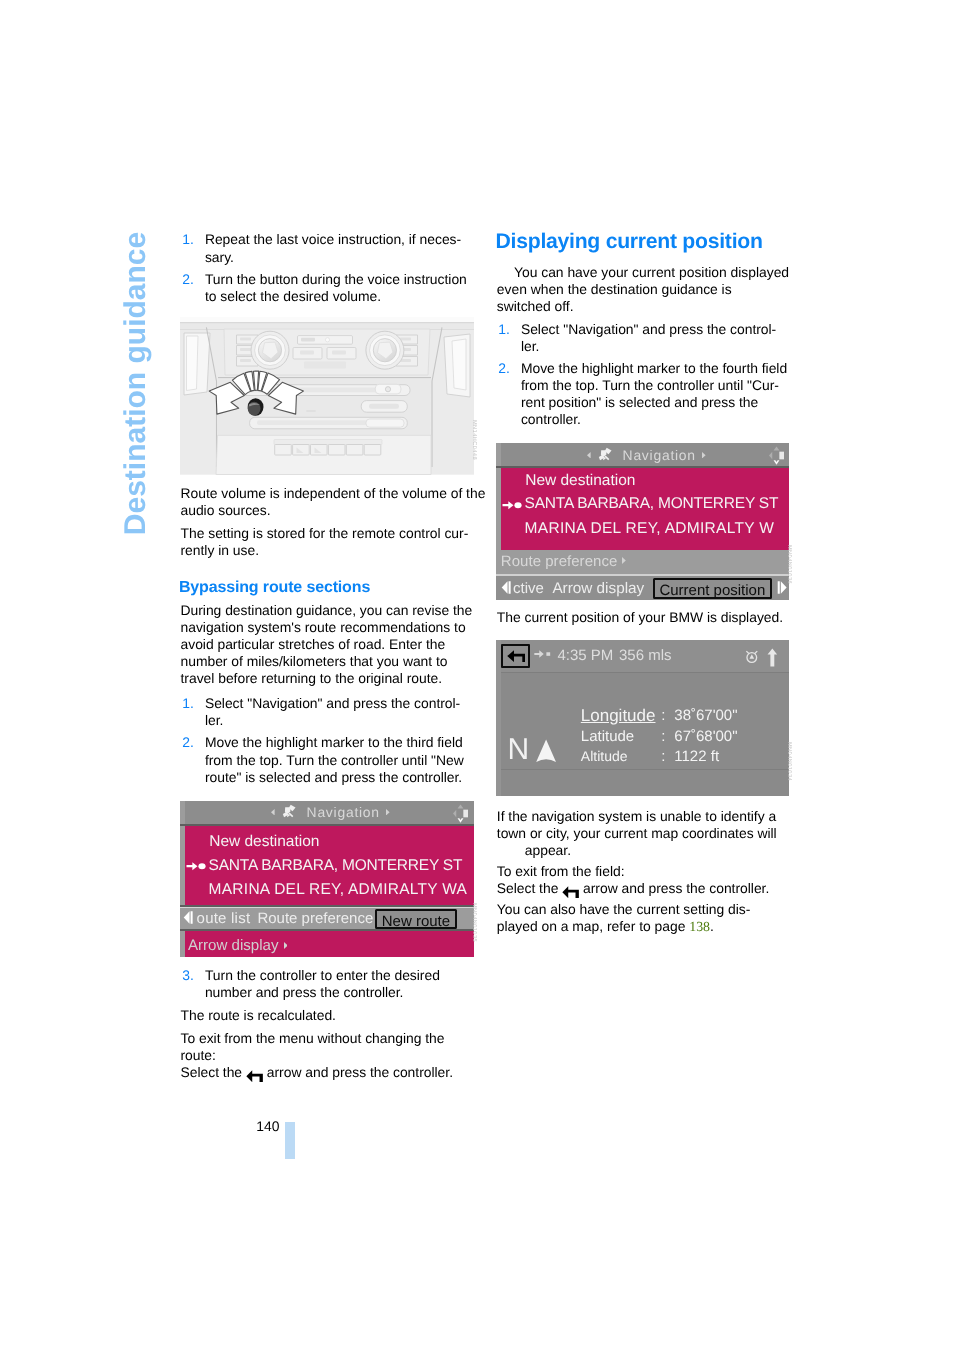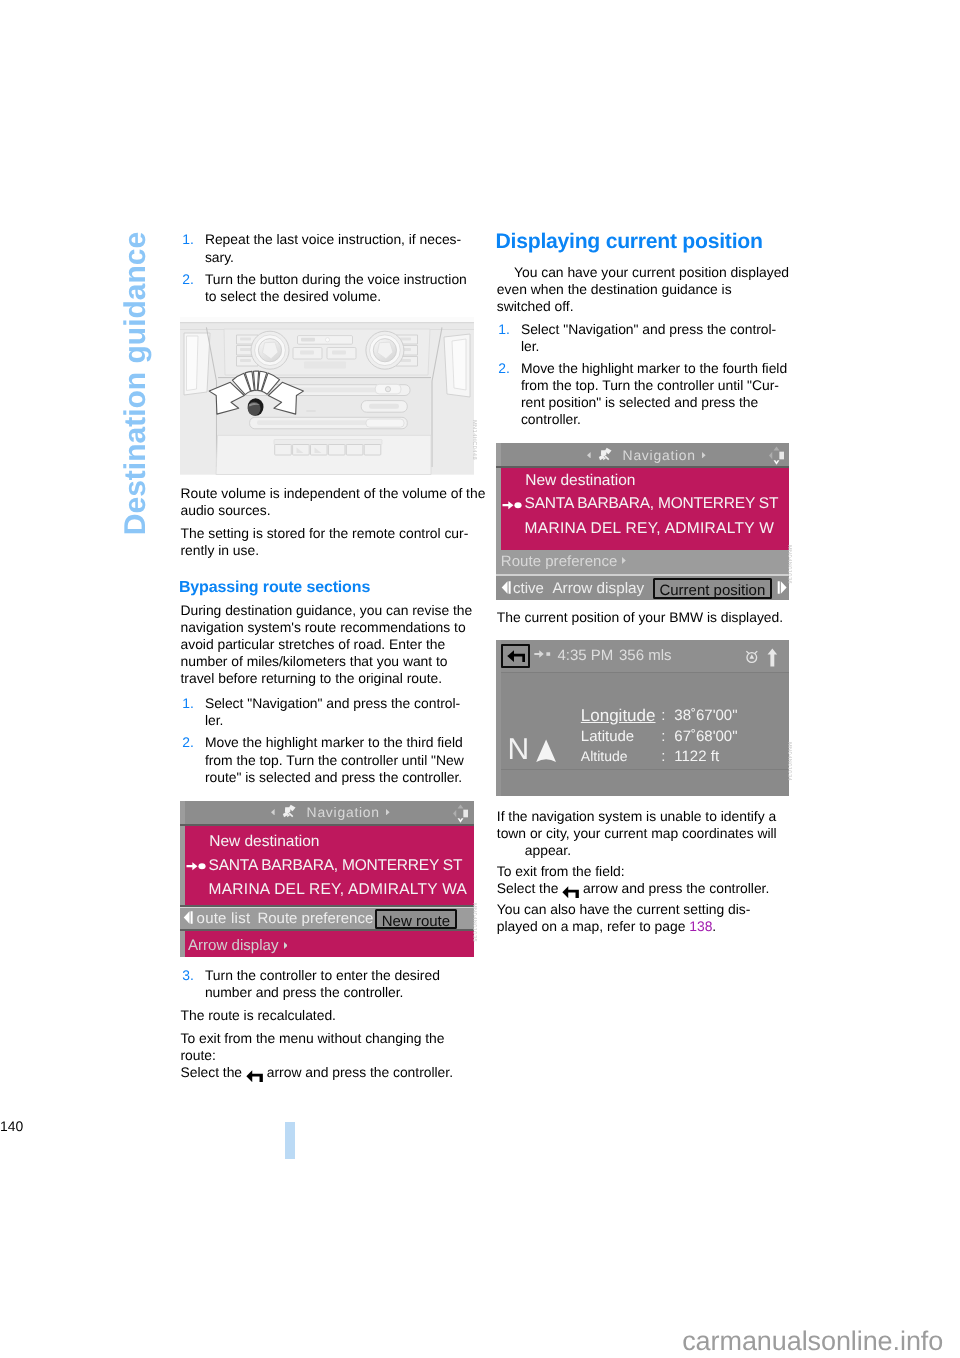--- a/index.html
+++ b/index.html
@@ -7,24 +7,24 @@
   .page{position:absolute;left:0;top:0;width:960px;height:1358px;opacity:0.9999;}
 
   #chapter-title{position:absolute;left:0;top:0;width:340px;height:34px;
     transform-origin:0 0;transform:translate(120.8px,535.2px) rotate(-90deg);
     color:#8CC6F7;font-size:30px;font-weight:bold;white-space:nowrap;line-height:30px;}
 
   .ln{position:absolute;font-size:13.9px;line-height:14px;color:#000;white-space:nowrap;letter-spacing:-0.02px;}
   .num{position:absolute;font-size:13.9px;line-height:14px;color:#0A80F8;white-space:nowrap;}
   h1.sec{position:absolute;font-size:21.2px;line-height:21px;color:#0A84F5;margin:0;font-weight:bold;letter-spacing:-0.27px;white-space:nowrap;}
   h2.sub{position:absolute;font-size:16px;line-height:16px;color:#0A84F5;margin:0;font-weight:bold;letter-spacing:-0.145px;white-space:nowrap;}
-  .lnk{color:#a21caf;}
+  .lnk{color:#4d7c0f;font-family:Liberation Serif, serif;}
   .backarrow{display:inline-block;width:17px;height:12.4px;vertical-align:-5.1px;}
 
-  #pagenum{position:absolute;left:0;top:1119.2px;width:279.4px;text-align:left;font-size:13.9px;line-height:14px;color:#000;}
+  #pagenum{position:absolute;left:0;top:1119.2px;width:279.4px;text-align:right;font-size:13.9px;line-height:14px;color:#000;}
   #pagebar{position:absolute;left:285.1px;top:1121.7px;width:10px;height:37.7px;background:#BBDAF5;}
   #watermark{position:absolute;left:0;top:1328.4px;width:943.2px;text-align:right;font-size:27px;line-height:27px;color:#9c9c9c;letter-spacing:-0.08px;}
   .capcode{position:absolute;font-size:5.6px;color:#c2c2c2;white-space:nowrap;
      transform-origin:0 0;transform:rotate(90deg);letter-spacing:0.45px;}
 
   
   .navfig{position:absolute;background:#be185d;overflow:hidden;
      font-family:"Liberation Sans",sans-serif;}
   .nv-titlebar{position:absolute;left:0;right:0;top:0;background:#8d8d8d;}
   .nv-edgeL{position:absolute;left:0;top:0;bottom:0;width:5px;background:#9c9c9c;}
@@ -93,21 +93,20 @@
       <div class="ln" style="left: 496.8px; top: 842.8px; margin-left: 28px;">appear.</div>
       <div class="ln" style="left: 496.8px; top: 863.8px;">To exit from the field:</div>
       <div class="ln" style="left: 496.8px; top: 880.9px;"><span>Select the </span><span class="backarrow"><svg style="display:block" width="17" height="12.4" viewBox="0 0 17 12.6" xmlns="http://www.w3.org/2000/svg">
             <path d="M0.2 6.3 L6.2 0.2 L6.2 3.8 L17.0 3.8 L17.0 12.4 L13.6 12.4 L13.6 6.6 L6.2 6.6 L6.2 12.4 Z" fill="#000"></path>
           </svg></span><span> arrow and press the controller.</span></div>
       <div class="ln" style="left: 496.8px; top: 901.9px;">You can also have the current setting dis-</div>
       <div class="ln" style="left: 496.8px; top: 919.05px;"><span>played on a map, refer to page </span><span class="lnk">138</span><span>.</span></div>
     </div>
   <div id="pagenum">140</div>
   <div id="pagebar"></div>
-  <div id="watermark">carmanualsonline.info</div>
 <div style="position: absolute; left: 179.6px; top: 317px; width: 294px; height: 157.5px;">
       <svg style="display:block" width="294" height="157.5" viewBox="0 0 294 157.5" xmlns="http://www.w3.org/2000/svg">
         <defs>
           <linearGradient id="gv" x1="0" y1="0" x2="0" y2="1">
             <stop offset="0" stop-color="#f4f4f4"></stop>
             <stop offset="0.45" stop-color="#e6e6e6"></stop>
             <stop offset="0.55" stop-color="#ebebeb"></stop>
             <stop offset="1" stop-color="#dcdcdc"></stop>
           </linearGradient>
           <linearGradient id="gknob" x1="0.2" y1="0.1" x2="0.8" y2="0.95">

